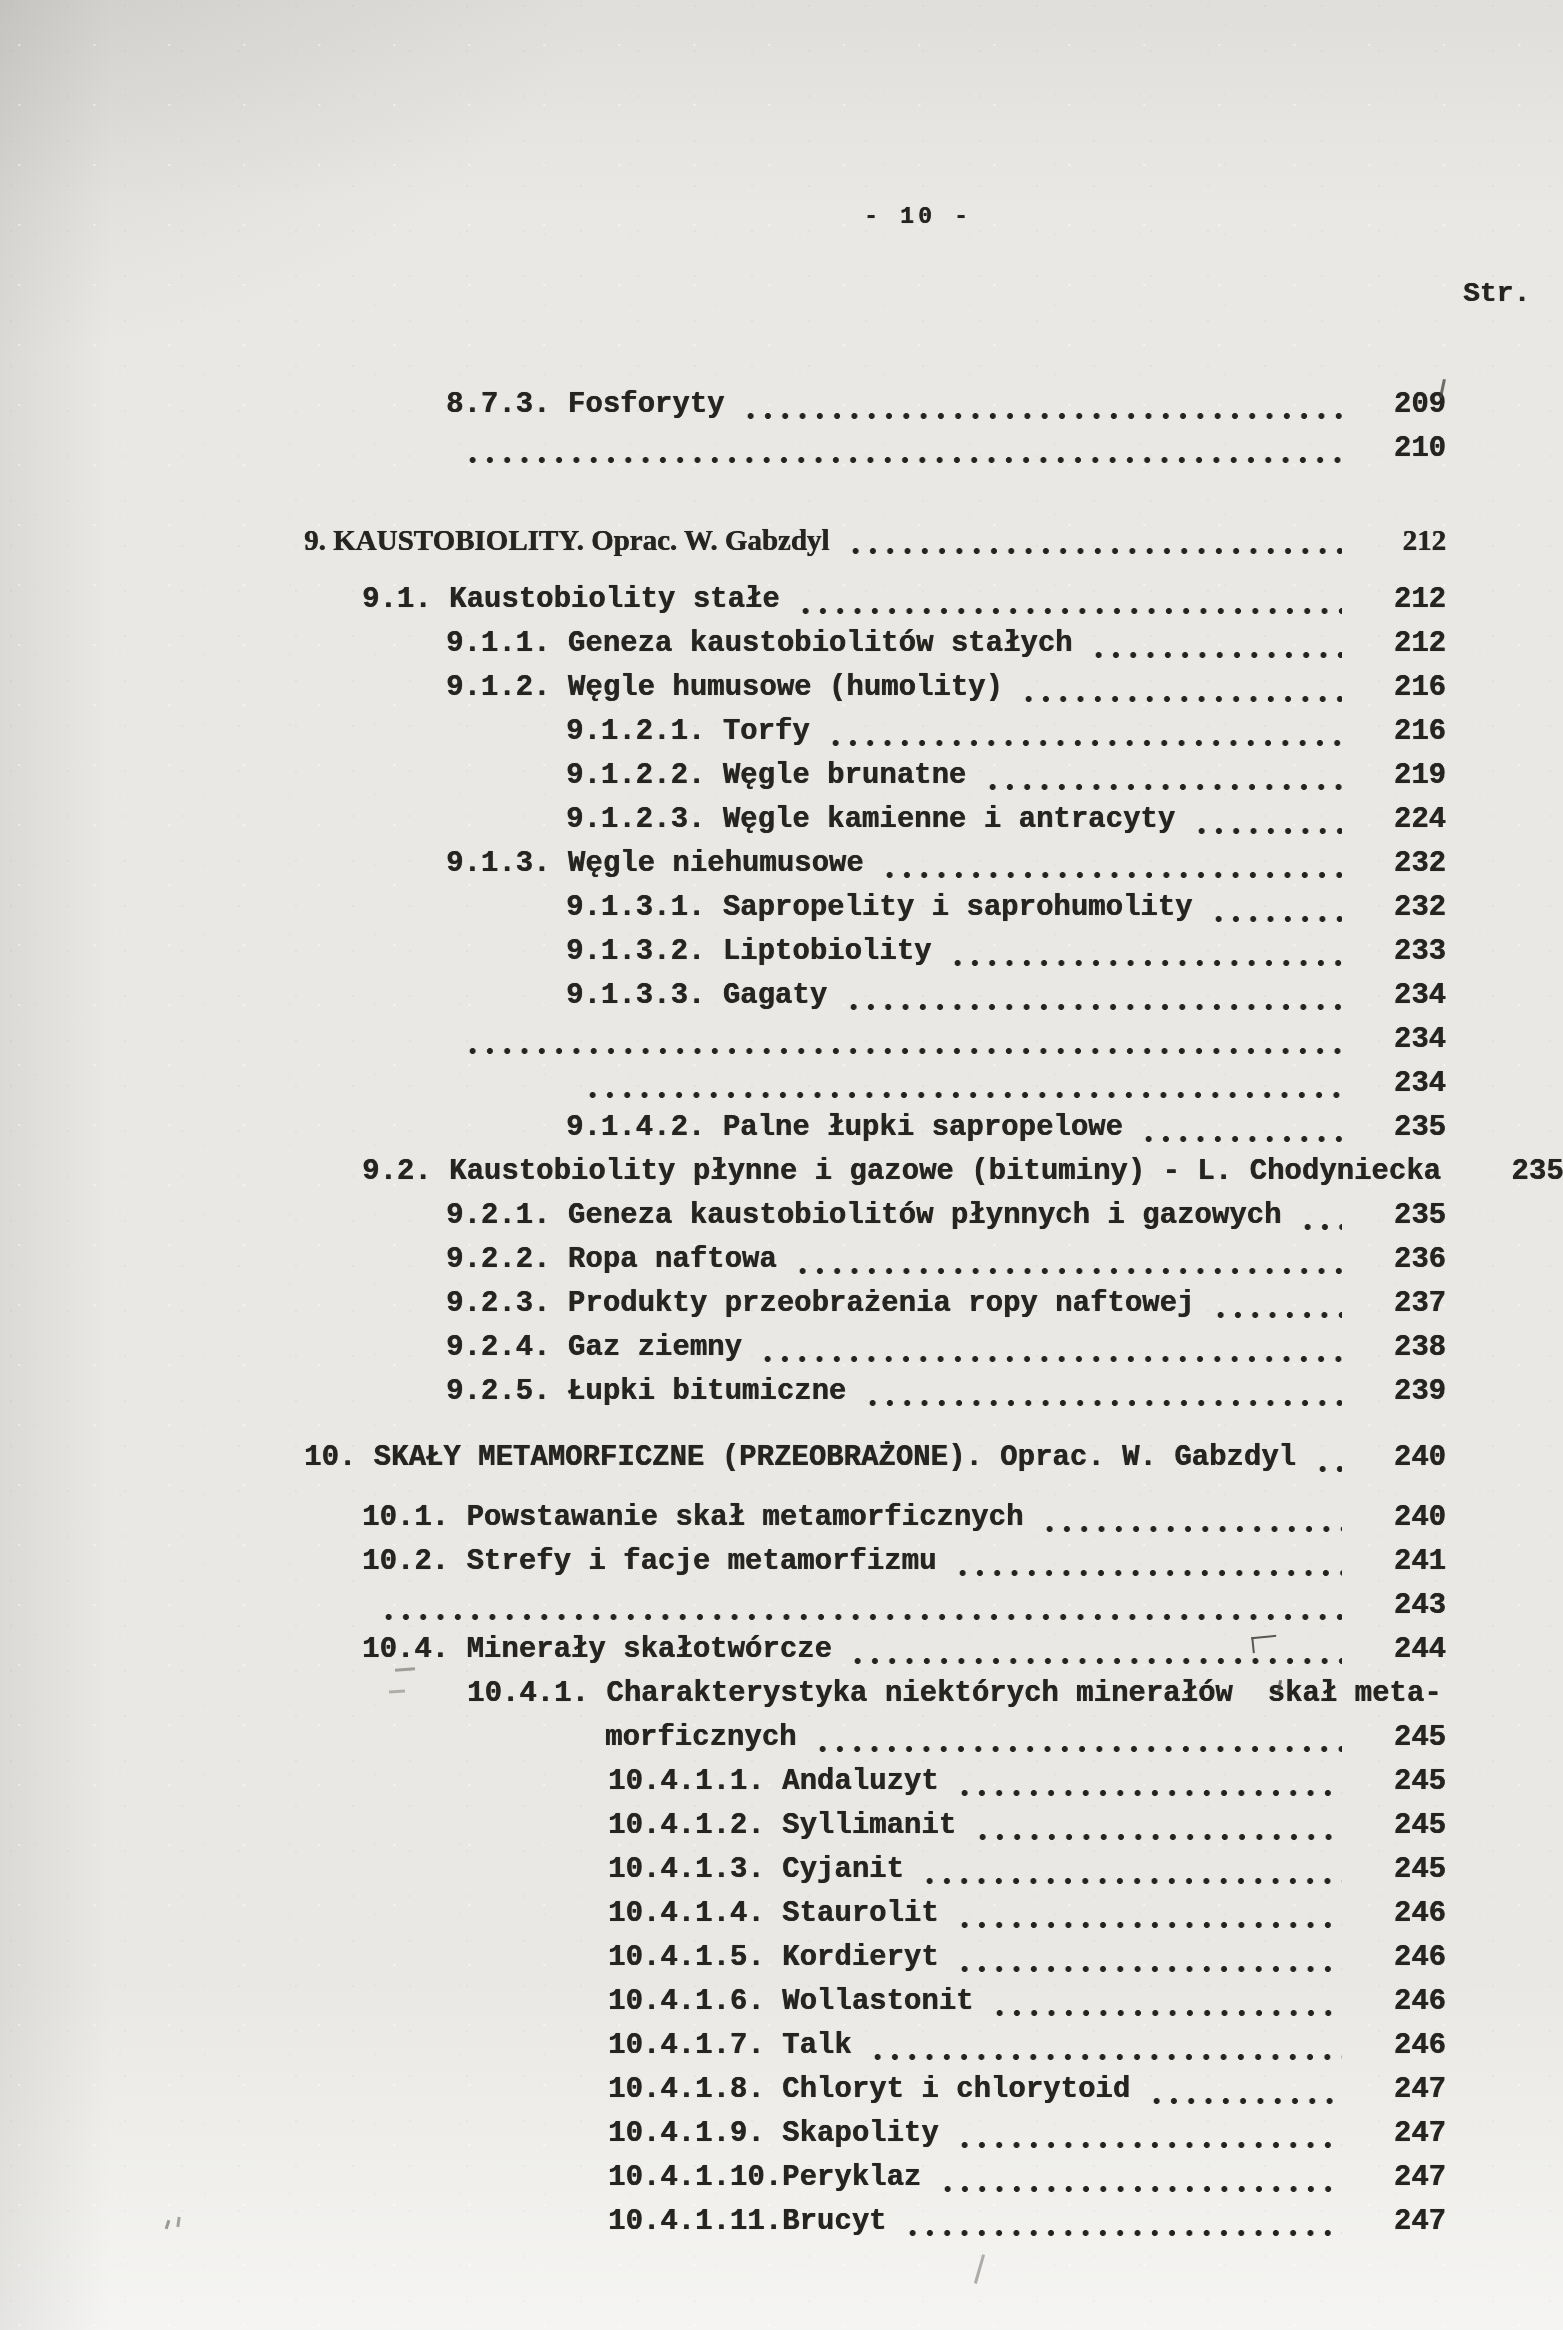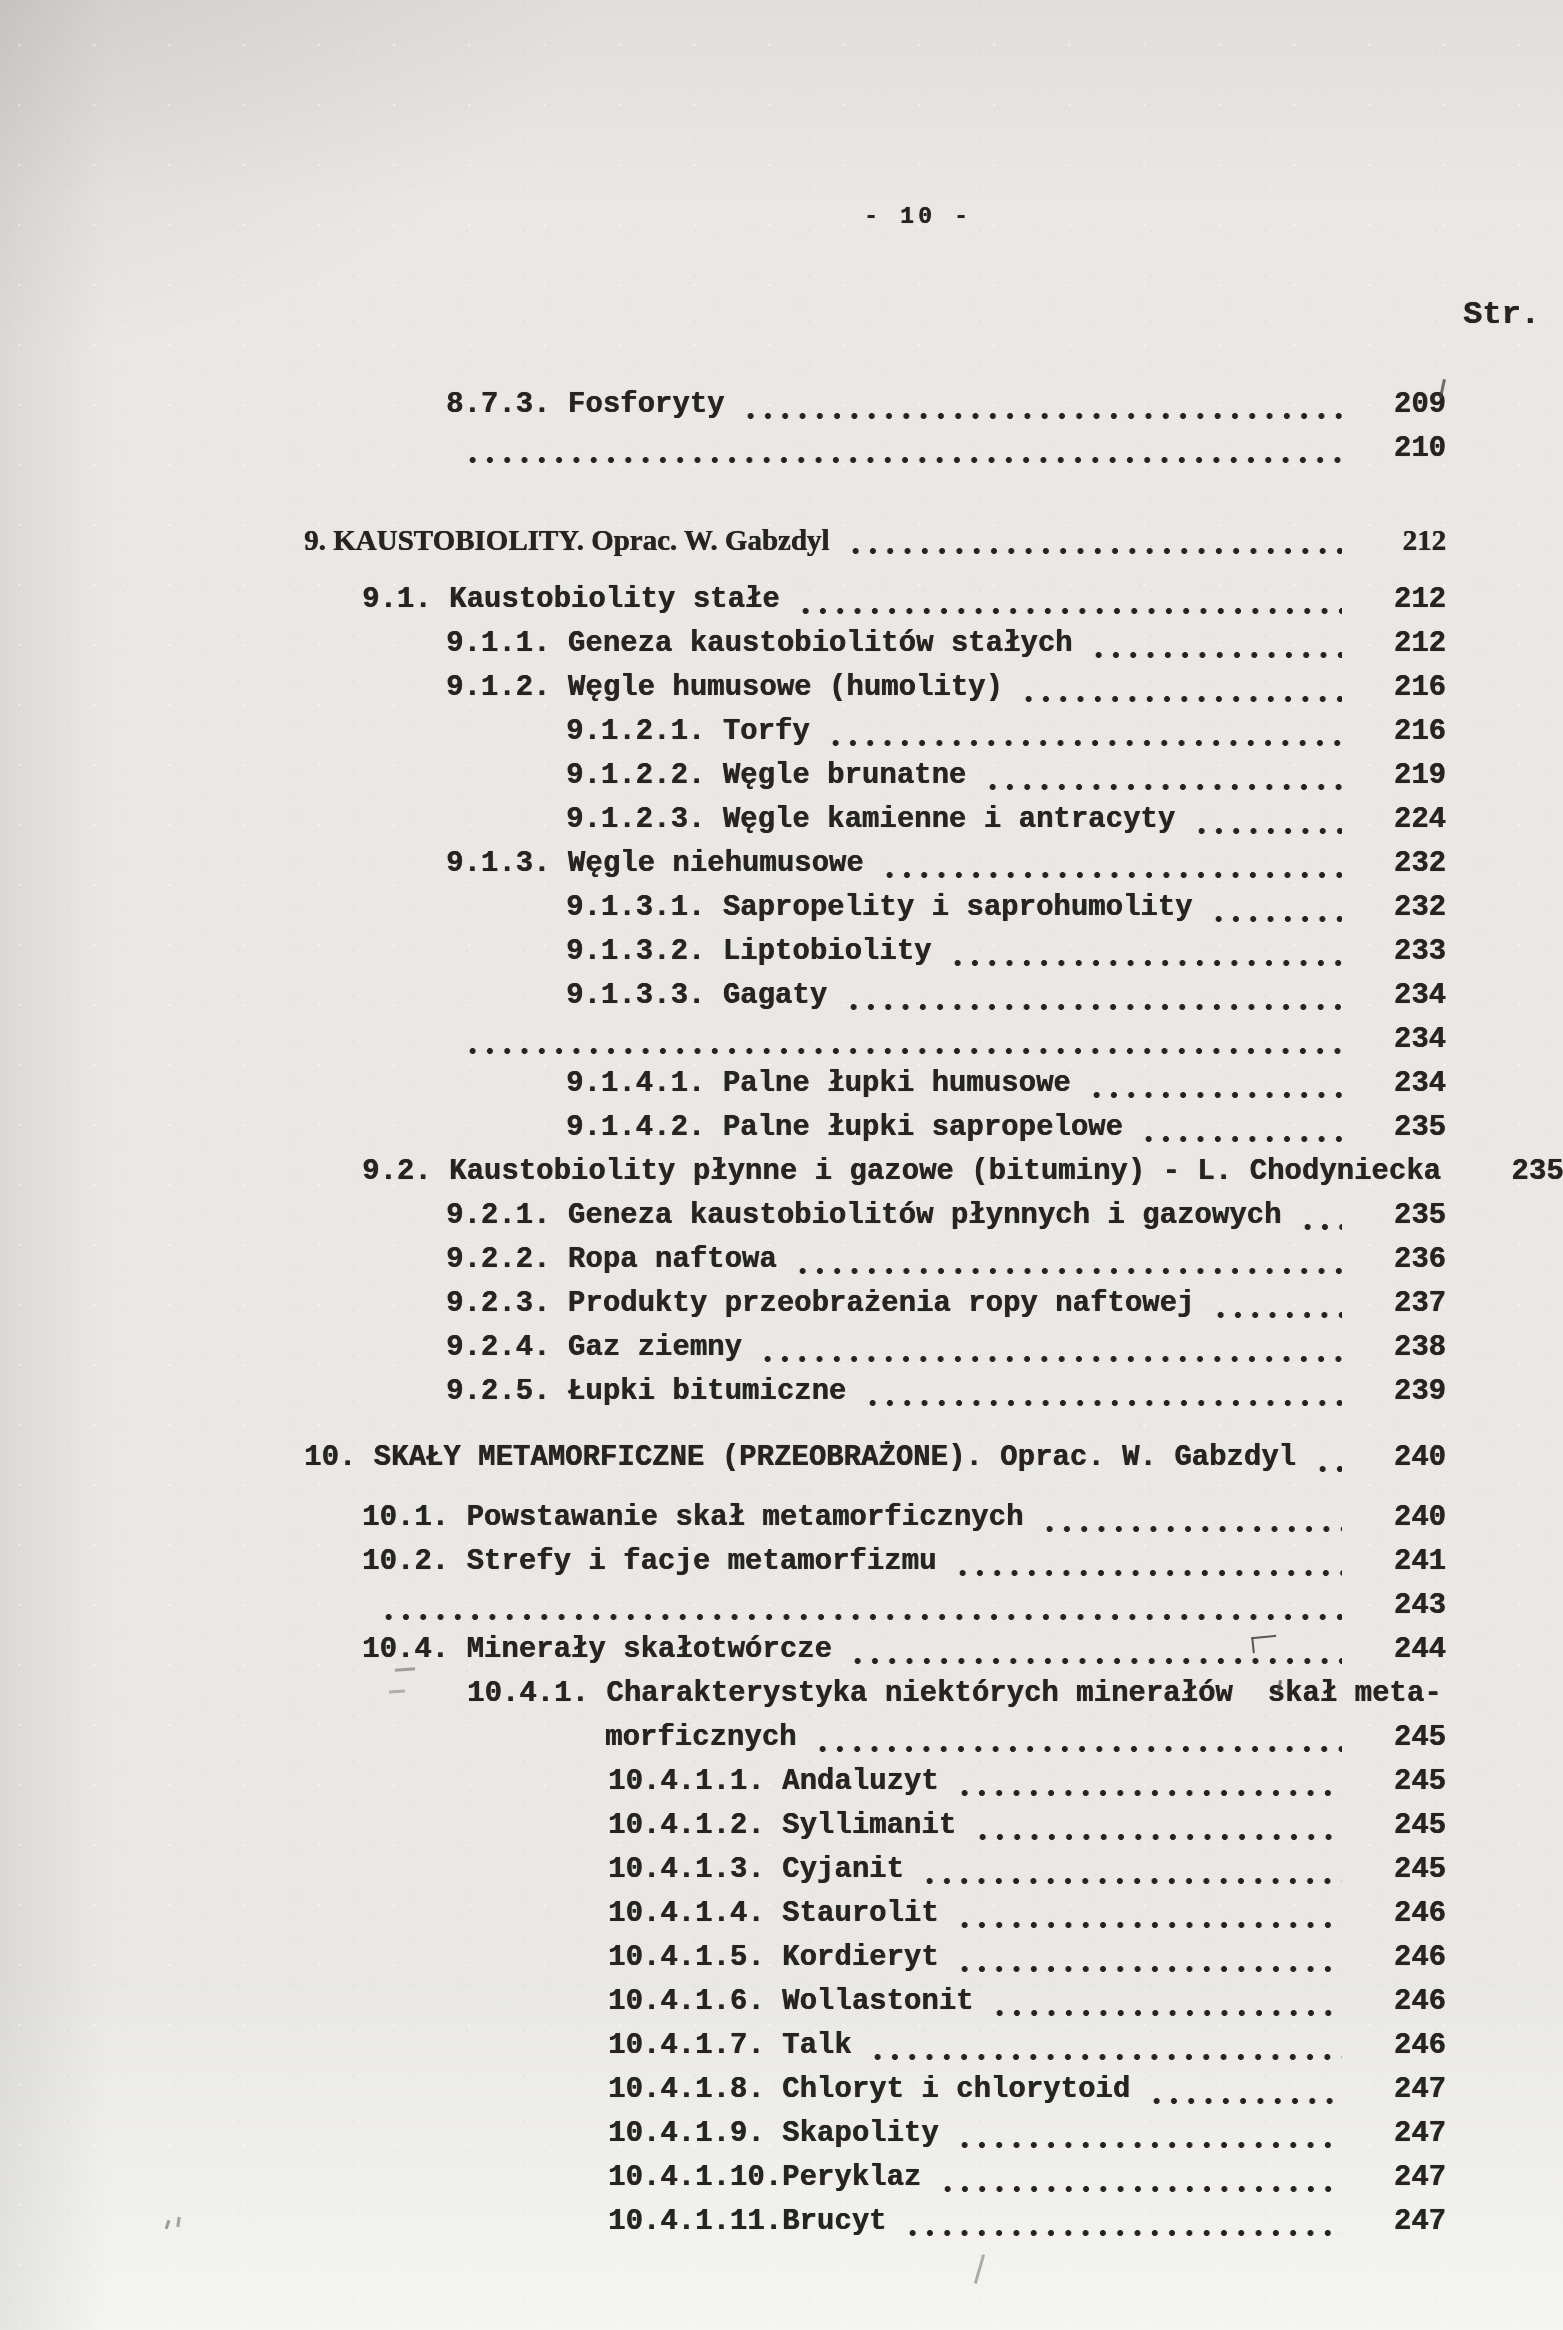--- a/index.html
+++ b/index.html
@@ -22,22 +22,22 @@
   }
   .ink{
     font-weight:bold;
     text-shadow:0.5px 0 0 rgba(38,36,32,.85), 0 0 1px rgba(38,36,32,.35);
   }
   .folio{
     position:absolute;left:864px;top:204px;
     font-size:23px;letter-spacing:4.2px;
   }
   .str{
-    position:absolute;left:1463px;top:296px;
-    font-size:32px;
+    position:absolute;left:1463px;top:278px;
+    font-size:28px;
   }
   .toc{
     position:absolute;left:0;top:383px;width:1476px;
     padding:0;box-sizing:border-box;
   }
   .toc-row{
     display:flex;align-items:stretch;
     height:44px;line-height:44px;
     font-size:29px;
     padding-right:30px;box-sizing:border-box;
@@ -153,21 +153,20 @@
       <div class="toc-row ink lv4">
         <span class="label">9.1.3.3. Gagaty</span>
         <span class="leader"></span>
         <span class="page-num">234</span>
       </div>
       <div class="toc-row ink lv3">
         <span class="leader"></span>
         <span class="page-num">234</span>
       </div>
       <div class="toc-row ink lv4">
-        <span class="label">9.1.4.1. Palne łupki humusowe</span>
         <span class="leader"></span>
         <span class="page-num">234</span>
       </div>
       <div class="toc-row ink lv4">
         <span class="label">9.1.4.2. Palne łupki sapropelowe</span>
         <span class="leader"></span>
         <span class="page-num">235</span>
       </div>
       <div class="toc-row ink lv2 no-leader">
         <span class="label">9.2. Kaustobiolity płynne i gazowe (bituminy) - L. Chodyniecka</span>

